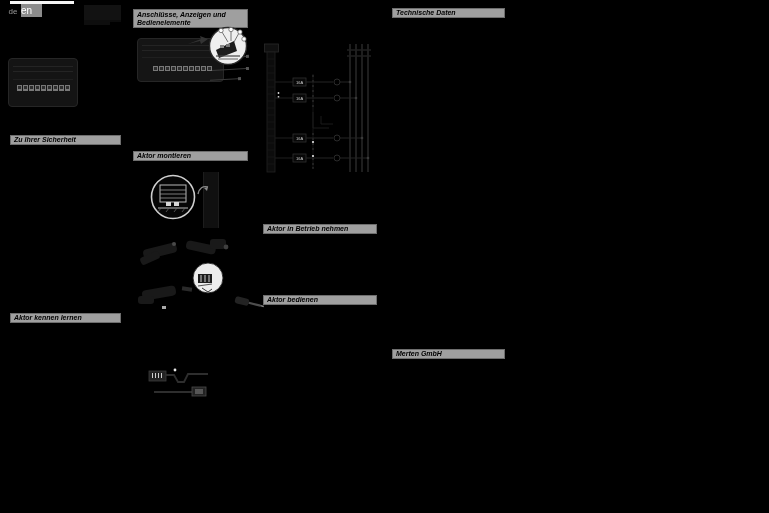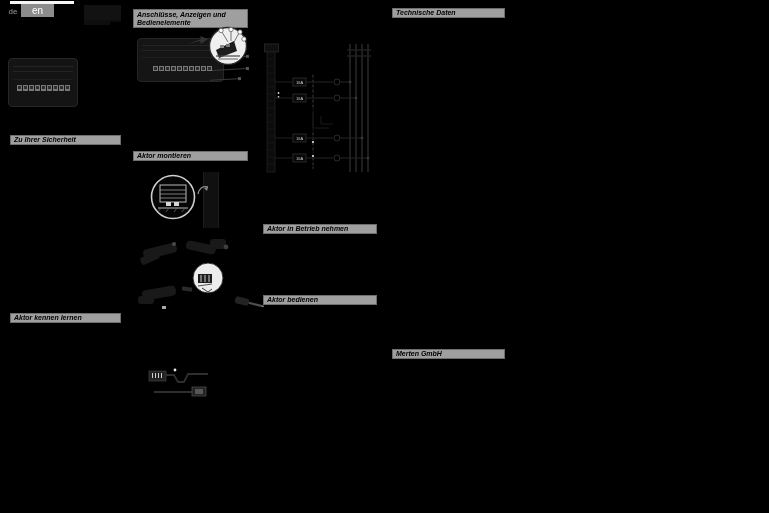--- a/index.html
+++ b/index.html
@@ -5,22 +5,22 @@
   html,body{margin:0;padding:0;background:#000;}
   .canvas{position:relative;width:769px;height:513px;background:#000;overflow:hidden;
           font-family:"Liberation Sans", sans-serif;}
   .abs{position:absolute;}
   .bar{position:absolute;background:#9f9f9f;border:1px solid #6e6e6e;box-sizing:border-box;
        color:#000;font-weight:bold;font-style:italic;font-size:7px;line-height:8px;
        padding:0 0 0 3px;display:flex;flex-direction:column;justify-content:center;}
   .bar span{display:block;white-space:nowrap;}
   .tab-de{position:absolute;left:6px;top:5px;width:14px;height:13px;color:#9a9a9a;
           font-size:8px;line-height:13px;text-align:center;}
-  .tab-en{position:absolute;left:21px;top:4px;width:33px;height:13px;background:#8c8c8c;
-          color:#fff;font-size:10px;line-height:13px;text-align:center;}
+  .tab-en{position:absolute;left:21px;top:4px;width:21px;height:13px;background:#8c8c8c;
+          color:#fff;font-size:10px;line-height:13px;text-align:left;}
   .device{position:absolute;background:#141414;border:1px solid #262626;border-radius:4px;}
   .ridge{position:absolute;height:1px;background:#242424;}
   .tstrip{position:absolute;display:flex;gap:1px;}
   .tsq{width:5px;height:6px;background:#787878;position:relative;}
   .tsq:after{content:"";position:absolute;left:1px;top:1px;width:3px;height:3px;background:#2e2e2e;}
   .callout{position:absolute;height:1px;background:#3a3a3a;}
   .callout:after{content:"";position:absolute;right:-3px;top:-1px;width:3px;height:3px;background:#555;}
   svg{display:block;}
 </style>
 </head>

